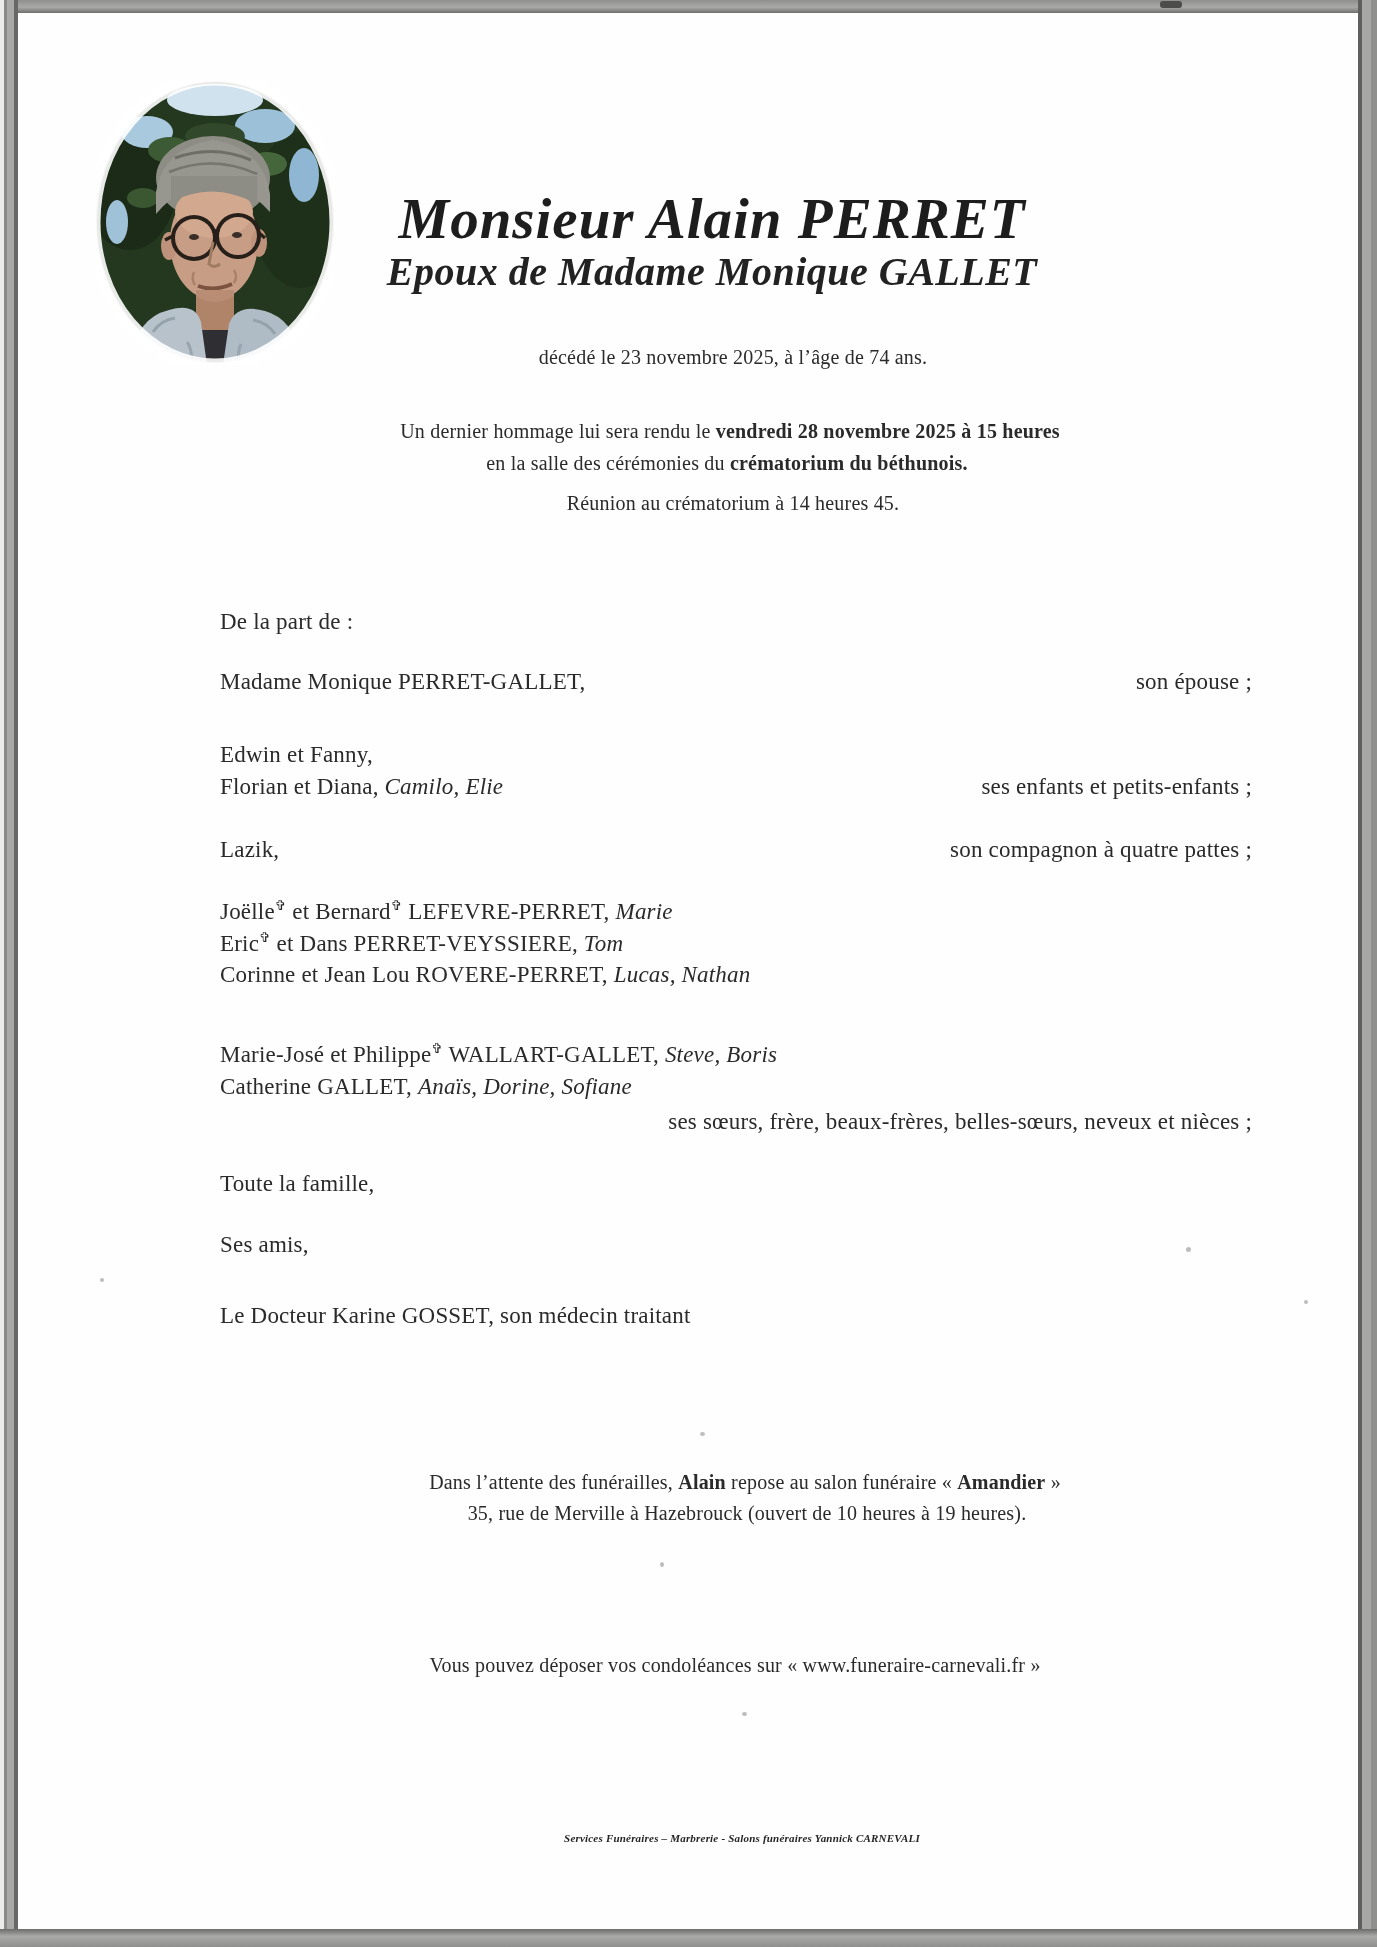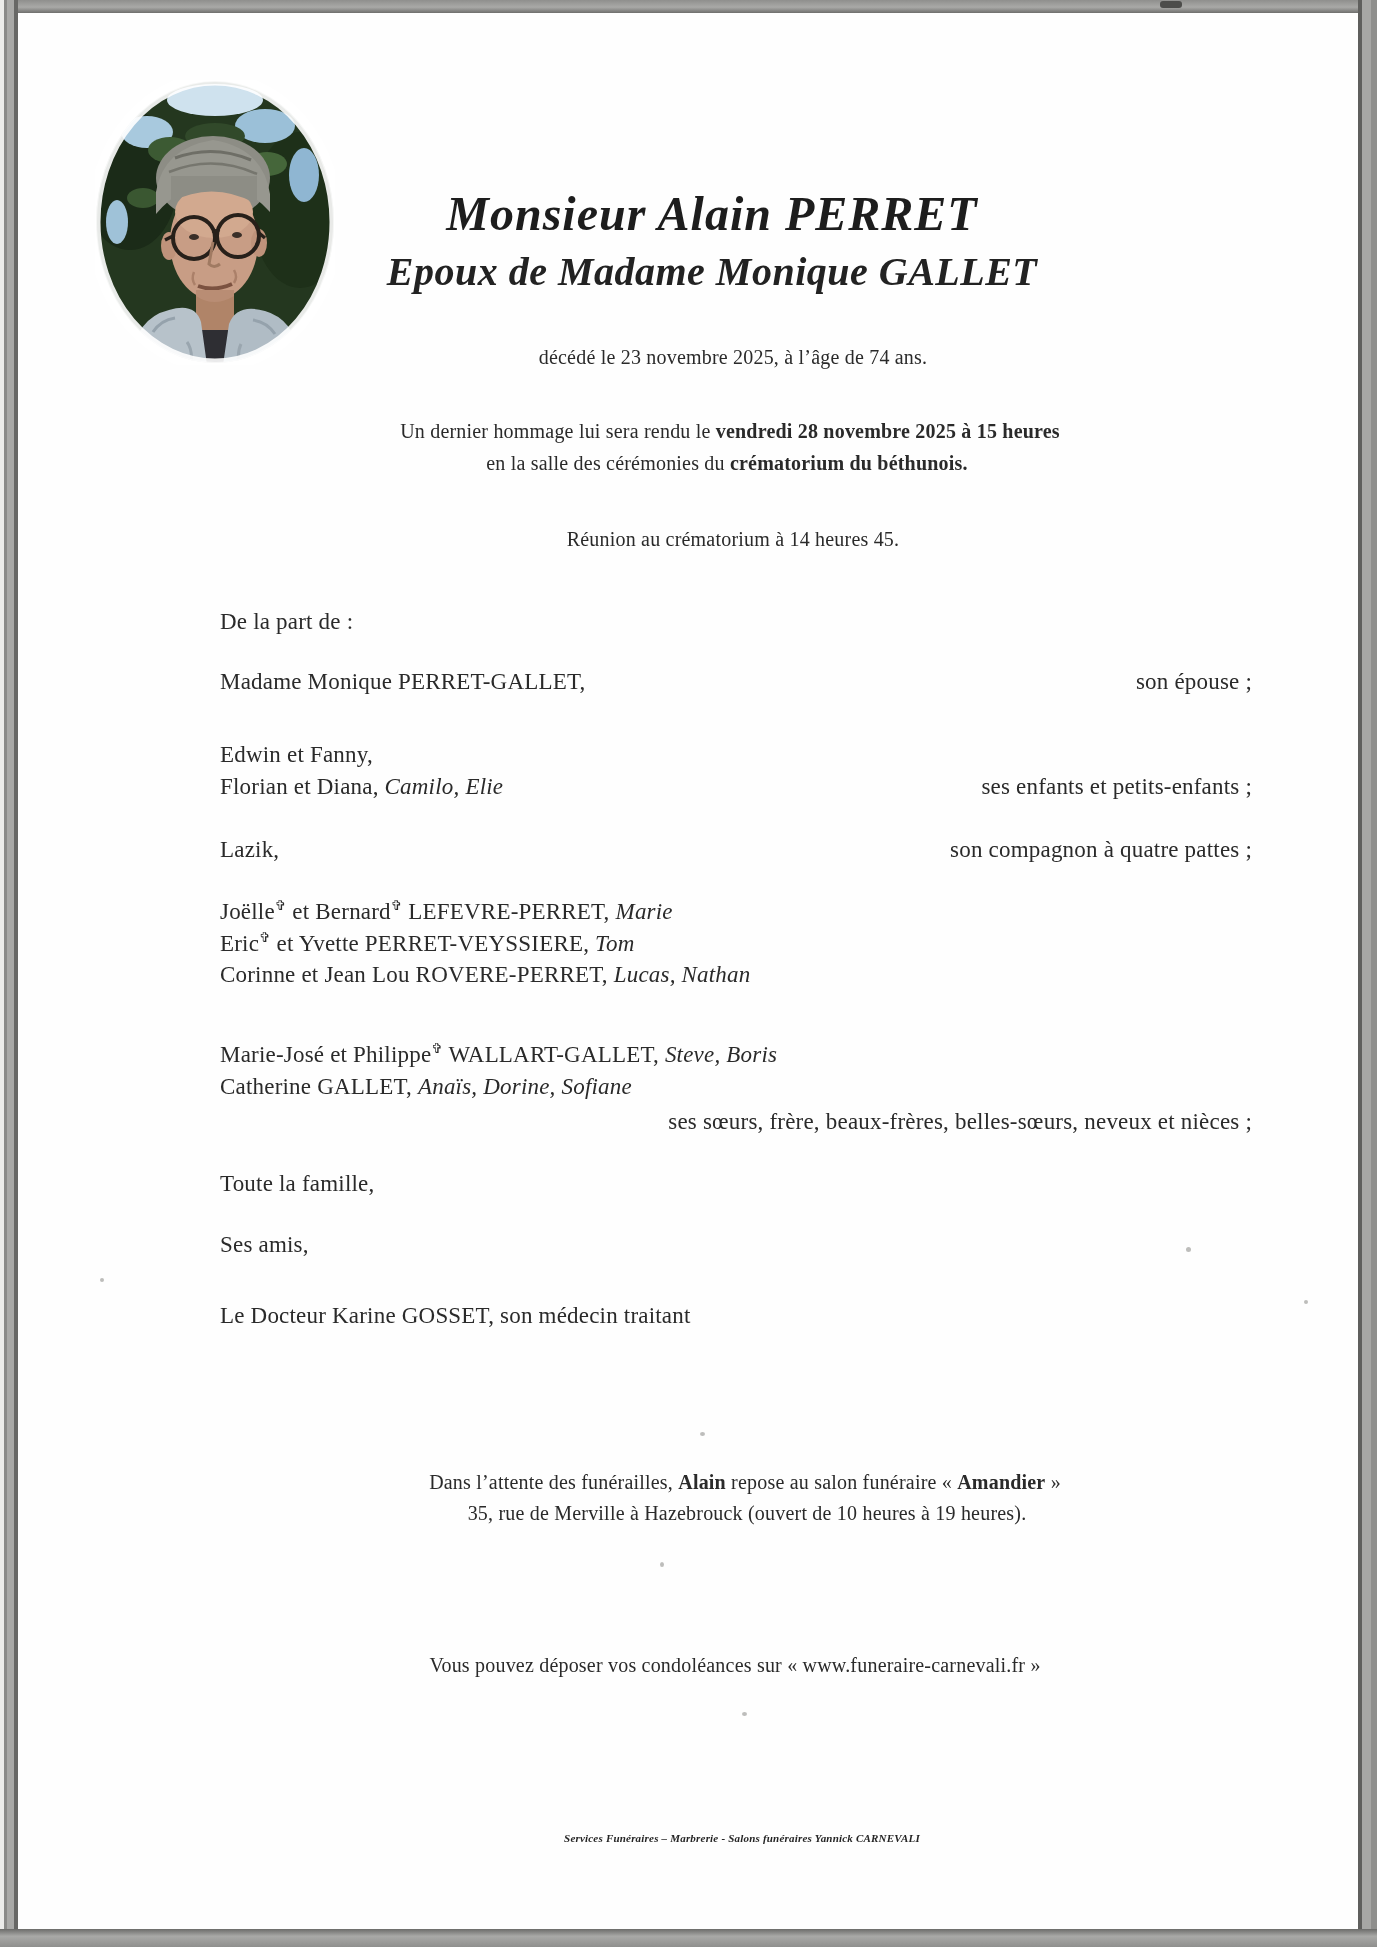--- a/index.html
+++ b/index.html
@@ -17,21 +17,21 @@
   .frame-right{position:absolute;right:0;top:0;width:19px;height:1947px;background:linear-gradient(90deg,#5f5f5d 0 4px,#a7a7a5 4px 13px,#8f8f8d 13px 19px);}
   .frame-bottom{position:absolute;left:0;bottom:0;width:1377px;height:18px;background:linear-gradient(#6c6c6a,#a9a9a7 40%,#8f8f8d);}
   .page{
     position:absolute;left:18px;top:13px;right:19px;bottom:18px;
     background:#fefefe;
   }
   .mark-top{position:absolute;left:1160px;top:1px;width:22px;height:7px;background:#4c4c4a;border-radius:3px;}
 
   .abs{position:absolute;white-space:nowrap;color:#2a2a2a;}
   .ctr{transform:translateX(-50%);}
-  .title{font-size:48px;font-weight:bold;font-style:italic;color:#1d1d1d;letter-spacing:1px;}
+  .title{font-size:57px;font-weight:bold;font-style:italic;color:#1d1d1d;letter-spacing:1px;}
   .subtitle{font-size:40px;font-weight:bold;font-style:italic;color:#222;letter-spacing:0.5px;}
   .body-t{font-size:23px;letter-spacing:0.2px;}
   .cere-t{font-size:20px;letter-spacing:0.2px;}
   b{font-weight:bold;}
   i.names{font-style:italic;}
   sup.cross{font-size:0.60em;vertical-align:super;line-height:0;letter-spacing:0;}
   .footer-t{font-size:11px;font-weight:bold;font-style:italic;color:#242424;letter-spacing:0.2px;}
   .speck{position:absolute;background:#bdbdbb;border-radius:50%;}
   .photo-wrap{position:absolute;left:95px;top:80px;width:240px;height:285px;}
 </style>
@@ -105,36 +105,36 @@
       <ellipse cx="120" cy="142" rx="123" ry="145" fill="none" stroke="#ffffff" stroke-width="10" opacity="0.6"></ellipse>
     </svg>
   </div>
 
   <div class="abs ctr title" style="left:712px;top:186px;">Monsieur Alain PERRET</div>
   <div class="abs ctr subtitle" style="left:712px;top:248px;">Epoux de Madame Monique GALLET</div>
   <div class="abs ctr cere-t" style="left:733px;top:346px;">décédé le 23 novembre 2025, à l’âge de 74 ans.</div>
 
   <div class="abs ctr cere-t" style="left:730px;top:420px;"><span>Un dernier hommage lui sera rendu le </span><b>vendredi 28 novembre 2025 à 15 heures</b></div>
   <div class="abs ctr cere-t" style="left:727px;top:452px;"><span>en la salle des cérémonies du </span><b>crématorium du béthunois.</b></div>
-  <div class="abs ctr cere-t" style="left:733px;top:528px;">Réunion au crématorium à 14 heures 45.</div>
+  <div class="abs ctr cere-t" style="left:733px;top:492px;">Réunion au crématorium à 14 heures 45.</div>
 
   <div class="abs body-t" style="left:220px;top:609px;">De la part de :</div>
 
   <div class="abs body-t" style="left:220px;top:669px;">Madame Monique PERRET-GALLET,</div>
   <div class="abs body-t" style="right:125px;top:669px;">son épouse ;</div>
 
   <div class="abs body-t" style="left:220px;top:742px;">Edwin et Fanny,</div>
   <div class="abs body-t" style="left:220px;top:774px;"><span>Florian et Diana, </span><i class="names">Camilo, Elie</i></div>
   <div class="abs body-t" style="right:125px;top:774px;">ses enfants et petits-enfants ;</div>
 
   <div class="abs body-t" style="left:220px;top:837px;">Lazik,</div>
   <div class="abs body-t" style="right:125px;top:837px;">son compagnon à quatre pattes ;</div>
 
   <div class="abs body-t" style="left:220px;top:899px;"><span>Joëlle</span><sup class="cross">✞</sup><span> et Bernard</span><sup class="cross">✞</sup><span> LEFEVRE-PERRET, </span><i class="names">Marie</i></div>
-  <div class="abs body-t" style="left:220px;top:931px;"><span>Eric</span><sup class="cross">✞</sup><span> et Yvette PERRET-VEYSSIERE, </span><i class="names">Tom</i></div>
+  <div class="abs body-t" style="left:220px;top:931px;"><span>Eric</span><sup class="cross">✞</sup><span> et Dans PERRET-VEYSSIERE, </span><i class="names">Tom</i></div>
   <div class="abs body-t" style="left:220px;top:962px;"><span>Corinne et Jean Lou ROVERE-PERRET, </span><i class="names">Lucas, Nathan</i></div>
 
   <div class="abs body-t" style="left:220px;top:1042px;"><span>Marie-José et Philippe</span><sup class="cross">✞</sup><span> WALLART-GALLET, </span><i class="names">Steve, Boris</i></div>
   <div class="abs body-t" style="left:220px;top:1074px;"><span>Catherine GALLET, </span><i class="names">Anaïs, Dorine, Sofiane</i></div>
   <div class="abs body-t" style="right:125px;top:1109px;">ses sœurs, frère, beaux-frères, belles-sœurs, neveux et nièces ;</div>
 
   <div class="abs body-t" style="left:220px;top:1171px;">Toute la famille,</div>
   <div class="abs body-t" style="left:220px;top:1232px;">Ses amis,</div>
   <div class="abs body-t" style="left:220px;top:1303px;">Le Docteur Karine GOSSET, son médecin traitant</div>
 

